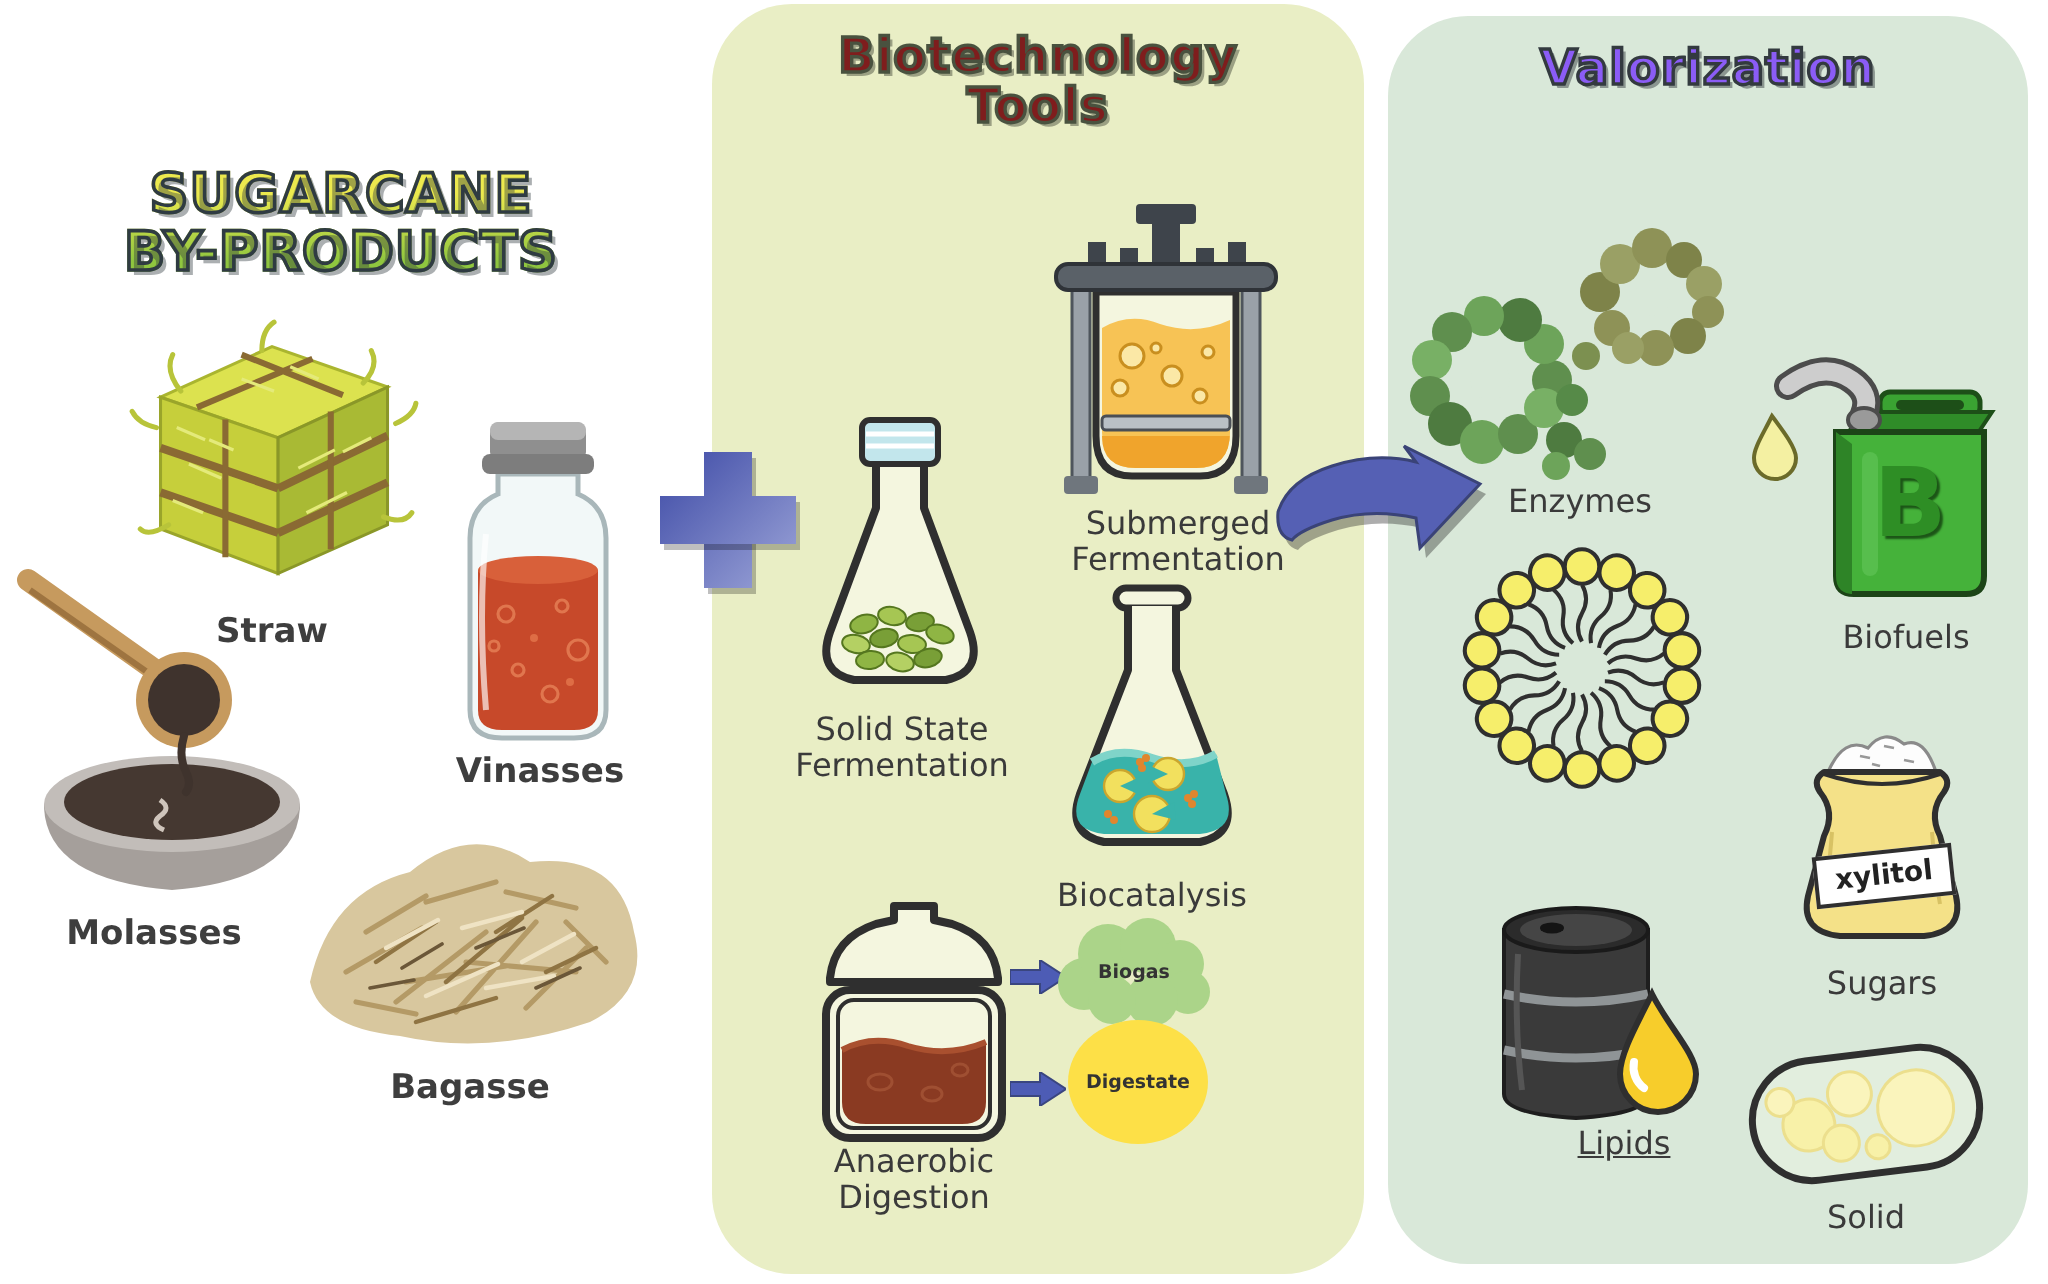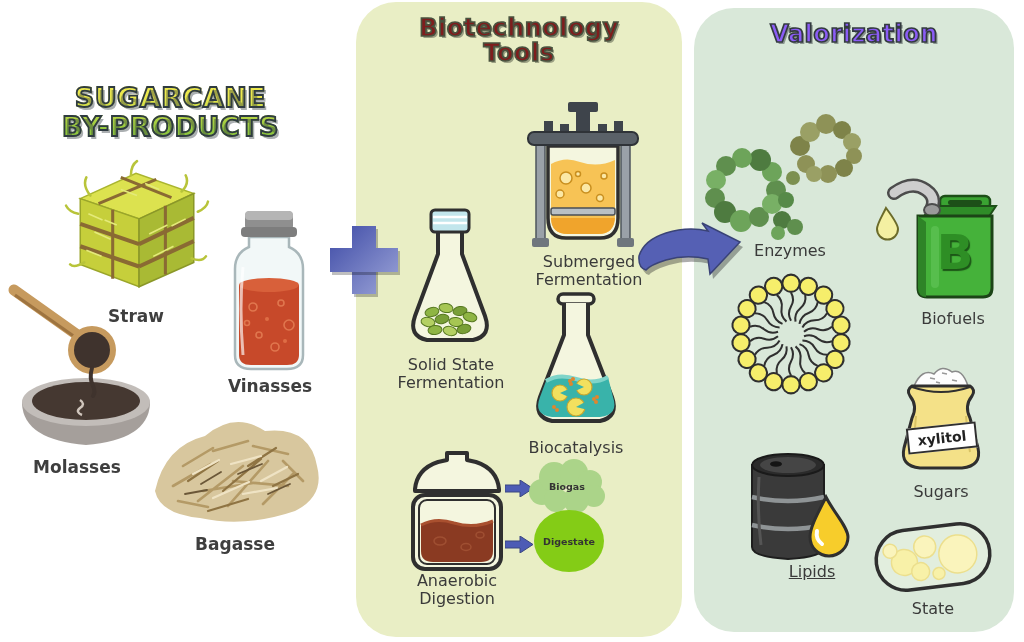--- a/index.html
+++ b/index.html
@@ -22,21 +22,21 @@
              text-shadow:2px 2px 0 rgba(45,50,55,.45);}
   .big-title span{display:block;}
   .lbl{position:absolute;text-align:center;color:#3a3a3a;font-size:16px;line-height:1.14;}
   .lbl span{display:block;}
   .lbl-left{font-weight:bold;font-size:17px;color:#3e3e3e;}
   .mini-lbl{font-size:9.5px;font-weight:bold;color:#333;}
   #biogas-cloud{left:524px;top:458px;width:86px;height:56px;display:flex;align-items:center;justify-content:center;}
   #biogas-cloud svg{position:absolute;left:0;top:0;}
   #biogas-cloud span{position:relative;}
   #digestate-circle{left:534px;top:510px;width:70px;height:62px;border-radius:50%;
-    background:#84cc16;display:flex;align-items:center;justify-content:center;}
+    background:#fde047;display:flex;align-items:center;justify-content:center;}
   #plus-connector{left:330px;top:226px;width:68px;height:68px;z-index:5;}
   .plus-v{position:absolute;left:22px;top:0;width:24px;height:68px;
     background:linear-gradient(135deg,#4d59ae,#8d96d0);box-shadow:2px 3px 0 rgba(0,0,0,.25);}
   .plus-h{position:absolute;left:0;top:22px;width:68px;height:24px;
     background:linear-gradient(135deg,#4d59ae,#8d96d0);box-shadow:2px 3px 0 rgba(0,0,0,.25);}
   #xylitol-tag{left:907px;top:425px;width:66px;height:22px;background:#fff;border:2px solid #2f2f2f;
     transform:rotate(-6deg);display:flex;align-items:center;justify-content:center;
     font-weight:bold;font-size:14px;color:#222;}
   #can-letter{left:929px;top:224px;width:52px;height:62px;font-size:48px;font-weight:bold;
     color:#2e8e25;text-shadow:1.5px 1.5px 1px #1c5517;text-align:center;}
@@ -459,16 +459,16 @@
         <circle cx="38" cy="45" r="13" fill="#f8f1a8" stroke="#ecdf8d" stroke-width="1.5"></circle>
         <circle cx="60" cy="32" r="11" fill="#faf4bc" stroke="#ecdf8d" stroke-width="1.5"></circle>
         <circle cx="92" cy="43" r="19" fill="#faf4bc" stroke="#ecdf8d" stroke-width="1.5"></circle>
         <circle cx="53" cy="56" r="9" fill="#f8f1a8" stroke="#ecdf8d" stroke-width="1.5"></circle>
         <circle cx="71" cy="60" r="6" fill="#f8f1a8" stroke="#ecdf8d" stroke-width="1.5"></circle>
         <circle cx="25" cy="32" r="7" fill="#faf4bc" stroke="#ecdf8d" stroke-width="1.5"></circle>
       </g>
     </svg>
   </div>
   <div class="lbl" style="left:872px;top:600px;width:122px;">
-    <span>State</span>
+    <span>Solid</span>
   </div>
 
 </div>
 
 </body></html>

